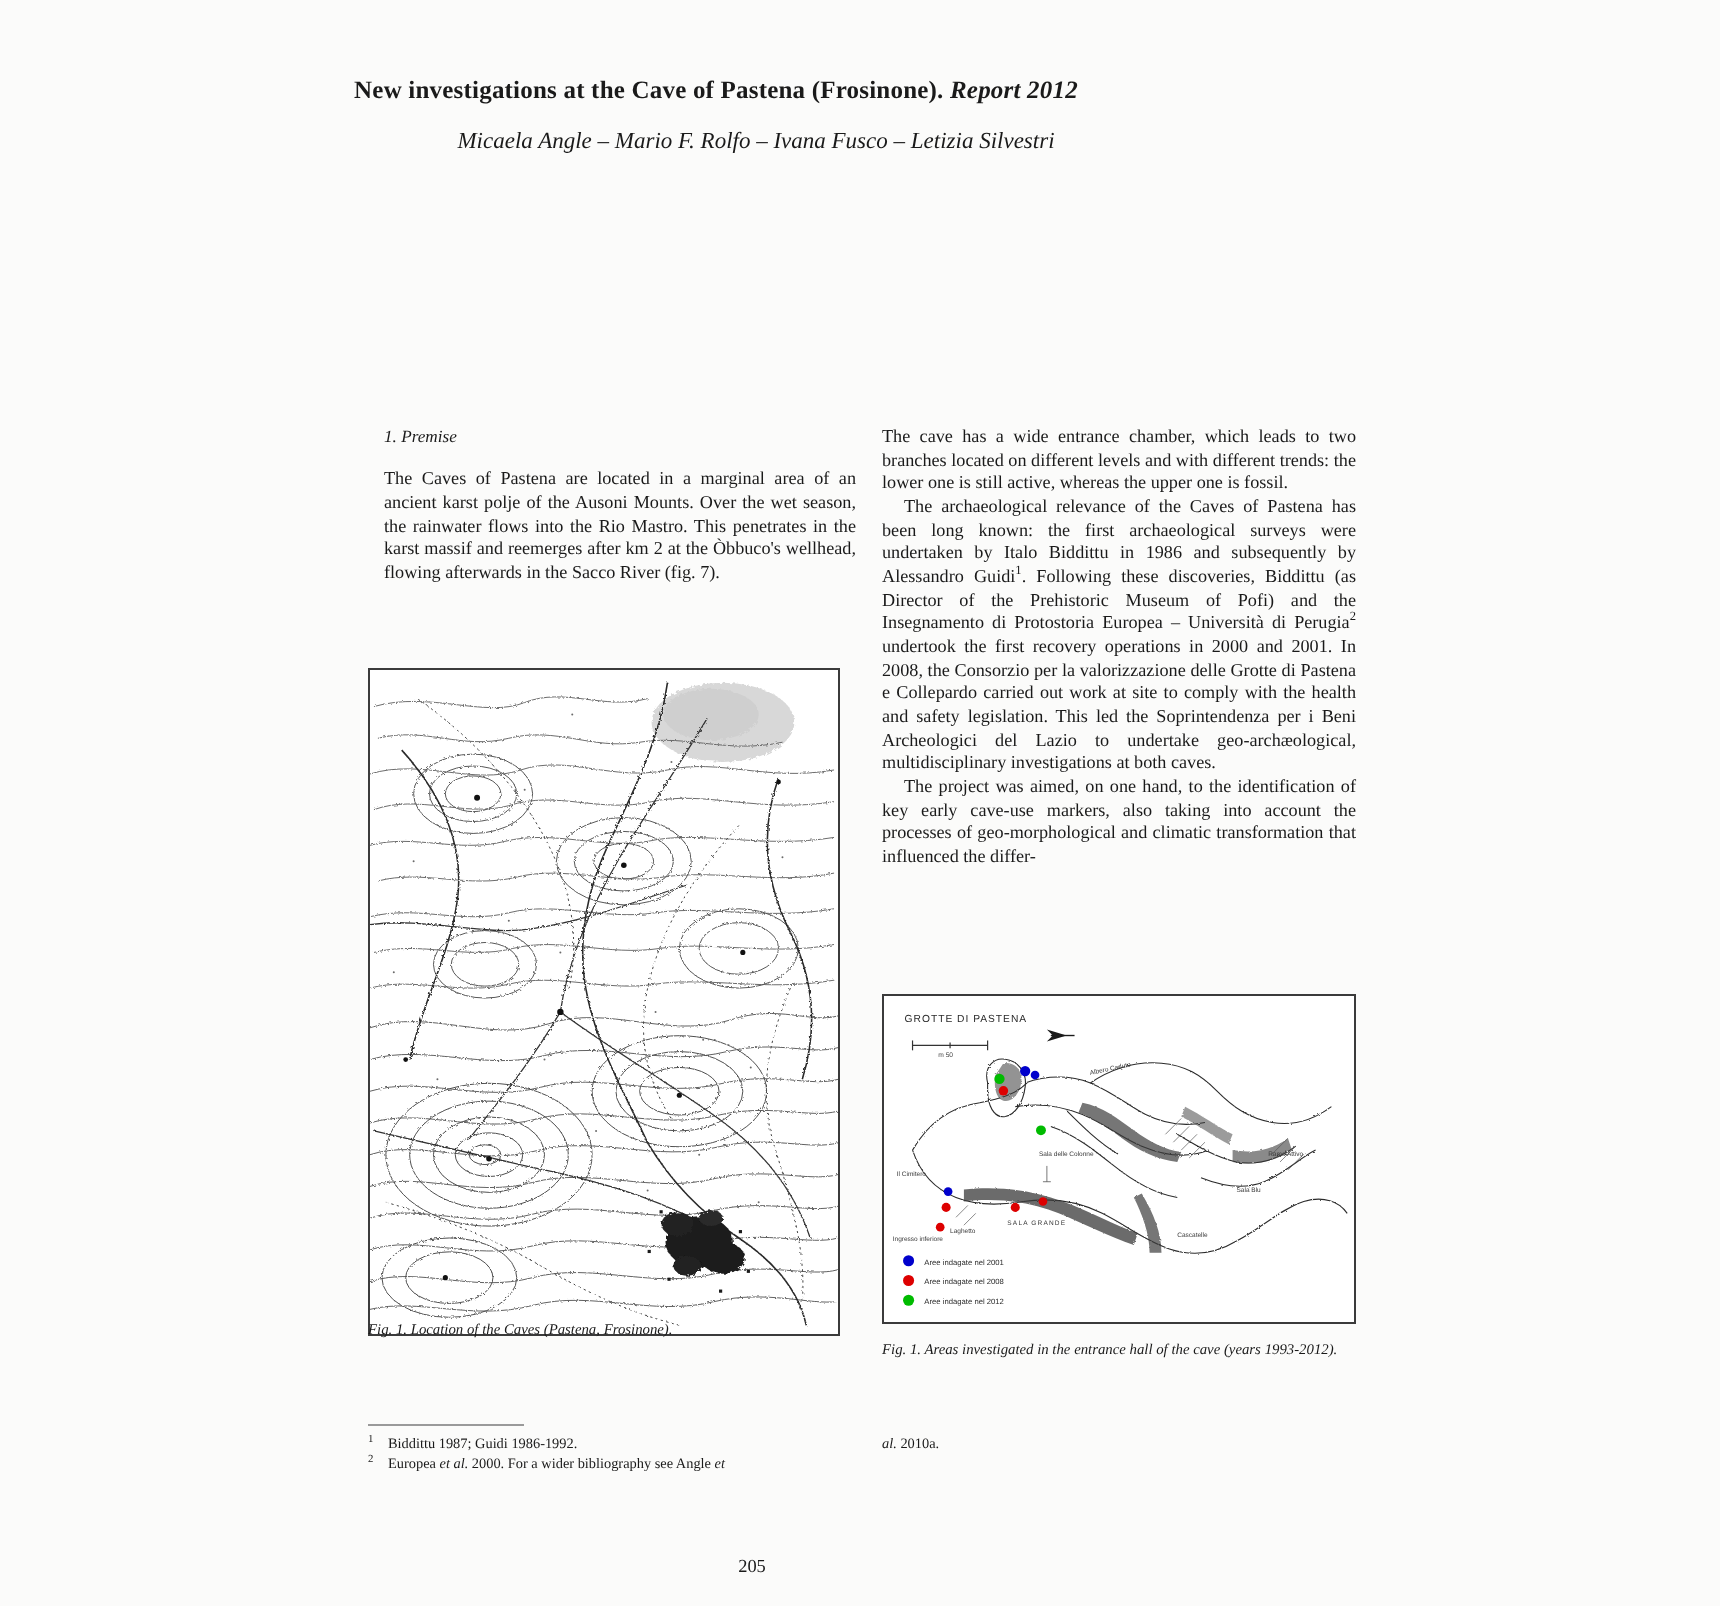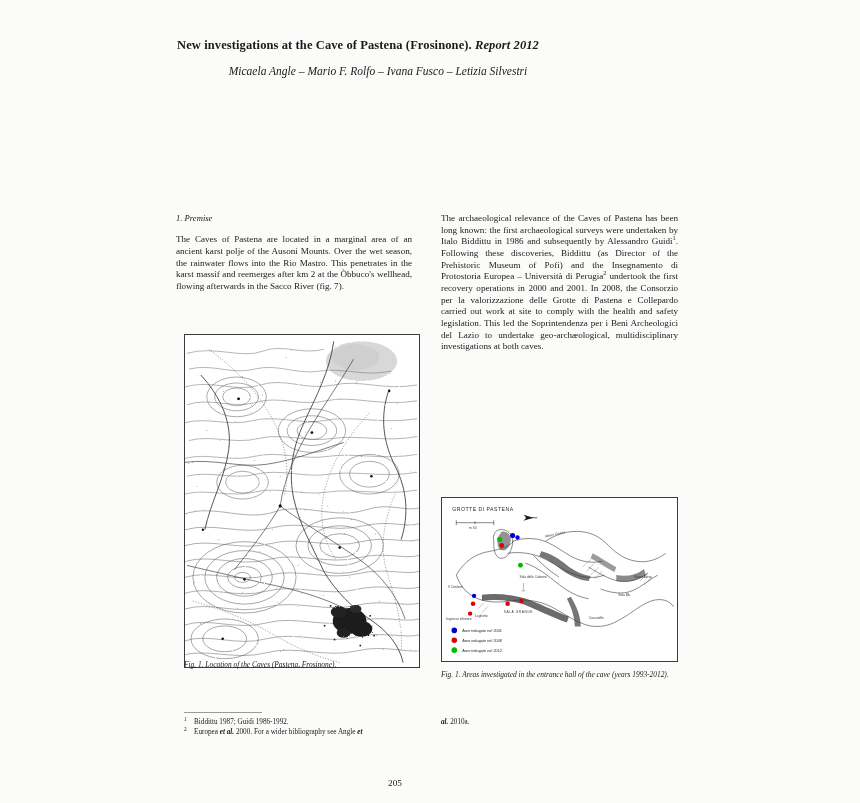--- a/index.html
+++ b/index.html
@@ -37,21 +37,21 @@
   .authors {
     position: absolute;
     left: 0; top: 65px;
     width: 756px;
     text-align: center;
     font-size: 11.5px;
     font-style: italic;
   }
   .col-left {
     position: absolute;
-    left: 176px; top: 213px;
+    left: 192px; top: 213px;
     width: 236px;
   }
   .col-right {
     position: absolute;
     left: 441px; top: 213px;
     width: 237px;
   }
   .sec-head {
     font-size: 8.6px;
     font-style: italic;
@@ -136,47 +136,48 @@
     font-size: 7.2px;
     line-height: 10.3px;
   }
   .fn-num {
     display: inline-block;
     width: 10px;
     font-size: 5.4px;
     vertical-align: super;
     line-height: 0;
   }
-  .fn-it { font-style: italic; font-weight: bold; }
+  .fn-it { font-style: italic; }
   .pageno {
     position: absolute;
     left: 0; top: 778px;
     width: 752px;
     text-align: center;
     font-size: 9.2px;
-    padding-left: 19px;
   }
   svg { display: block; }
 </style>
 </head>
 <body>
 
 <div class="page">
 
   <div class="title"><span>New investigations at the Cave of Pastena (Frosinone). </span><span class="rep">Report 2012</span></div>
 
   <div class="authors">Micaela Angle – Mario F. Rolfo – Ivana Fusco – Letizia Silvestri</div>
 
   <div class="col-left">
     <div class="sec-head">1. Premise</div>
     <p class="body">The Caves of Pastena are located in a marginal area of an ancient karst polje of the Ausoni Mounts. Over the wet season, the rainwater flows into the Rio Mastro. This penetrates in the karst massif and reemerges after km 2 at the Òbbuco's wellhead, flowing afterwards in the Sacco River (fig. 7).</p>
   </div>
 
   <div class="col-right">
+    <p class="body">The cave has a wide entrance chamber, which leads to two branches located on different levels and with different trends: the lower one is still active, whereas the upper one is fossil.</p>
     <p class="body"><span>The archaeological relevance of the Caves of Pastena has been long known: the first archaeological surveys were undertaken by Italo Biddittu in 1986 and subsequently by Alessandro Guidi</span><span class="sup">1</span><span>. Following these discoveries, Biddittu (as Director of the Prehistoric Museum of Pofi) and the Insegnamento di Protostoria Europea – Università di Perugia</span><span class="sup">2</span><span> undertook the first recovery operations in 2000 and 2001. In 2008, the Consorzio per la valorizzazione delle Grotte di Pastena e Collepardo carried out work at site to comply with the health and safety legislation. This led the Soprintendenza per i Beni Archeologici del Lazio to undertake geo-archæological, multidisciplinary investigations at both caves.</span></p>
+    <p class="body">The project was aimed, on one hand, to the identification of key early cave-use markers, also taking into account the processes of geo-morphological and climatic transformation that influenced the differ-</p>
   </div>
 
   <div class="fig1-wrap">
     <div class="fig1-frame">
       <svg viewBox="0 0 236 334" width="234" height="332">
         <defs>
           <pattern id="stipple" width="3" height="3" patternUnits="userSpaceOnUse">
             <rect width="3" height="3" fill="#ffffff"></rect>
             <circle cx="0.7" cy="0.7" r="0.35" fill="#8a8a8a"></circle>
           </pattern>

